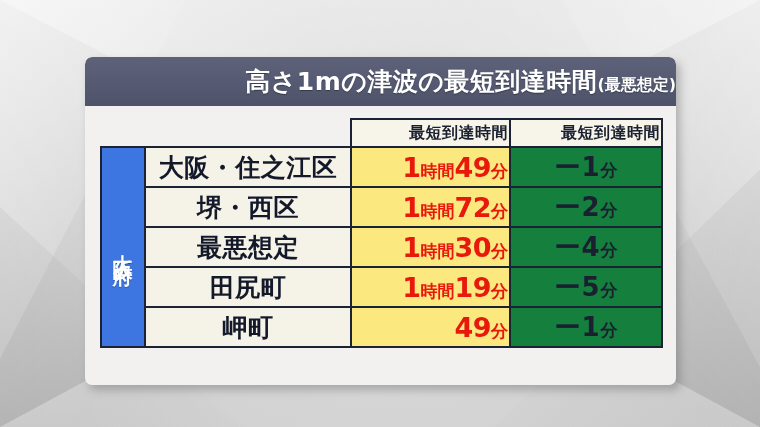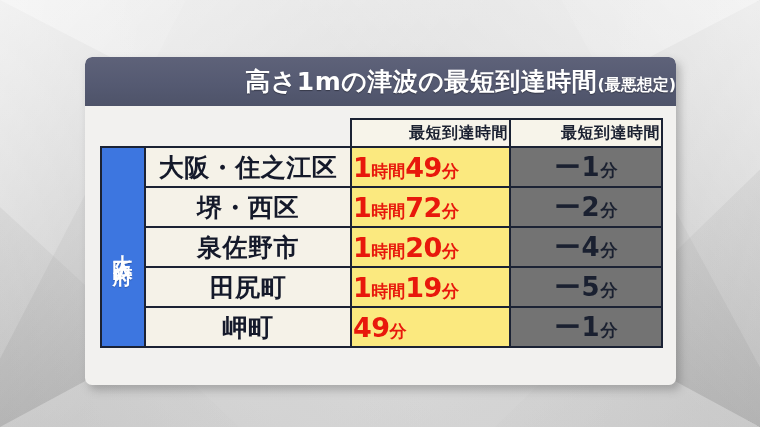--- a/index.html
+++ b/index.html
@@ -163,34 +163,35 @@
     font-size: 25px;
     font-weight: bold;
     text-align: center;
     white-space: nowrap;
     letter-spacing: 0.5px;
   }
   .time-cell {
     background: #fbe97f;
     border: 2px solid #1b2234;
     color: #e8180c;
+    text-align: right;
     white-space: nowrap;
   }
   .time-num {
     font-size: 27px;
     font-weight: bold;
     letter-spacing: -0.5px;
   }
   .time-unit {
     font-size: 17px;
     font-weight: bold;
     letter-spacing: 0;
   }
   .diff-cell {
-    background: #737373;
+    background: #15803d;
     border: 2px solid #1b2234;
     color: #1a2030;
     text-align: center;
     white-space: nowrap;
   }
   .diff-num {
     font-size: 26px;
     font-weight: bold;
     letter-spacing: 1px;
   }
@@ -252,23 +253,23 @@
           <td class="city-cell">堺・西区</td>
           <td class="time-cell">
             <span class="time-num">1</span><span class="time-unit">時間</span><span class="time-num">72</span><span class="time-unit">分</span>
           </td>
           <td class="diff-cell">
             <span class="diff-num">ー2</span><span class="diff-unit">分</span>
           </td>
         </tr>
 
         <tr class="data-row">
-          <td class="city-cell">泉佐野市</td>
-          <td class="time-cell">
-            <span class="time-num">1</span><span class="time-unit">時間</span><span class="time-num">20</span><span class="time-unit">分</span>
+          <td class="city-cell">最悪想定</td>
+          <td class="time-cell">
+            <span class="time-num">1</span><span class="time-unit">時間</span><span class="time-num">30</span><span class="time-unit">分</span>
           </td>
           <td class="diff-cell">
             <span class="diff-num">ー4</span><span class="diff-unit">分</span>
           </td>
         </tr>
 
         <tr class="data-row">
           <td class="city-cell">田尻町</td>
           <td class="time-cell">
             <span class="time-num">1</span><span class="time-unit">時間</span><span class="time-num">19</span><span class="time-unit">分</span>

